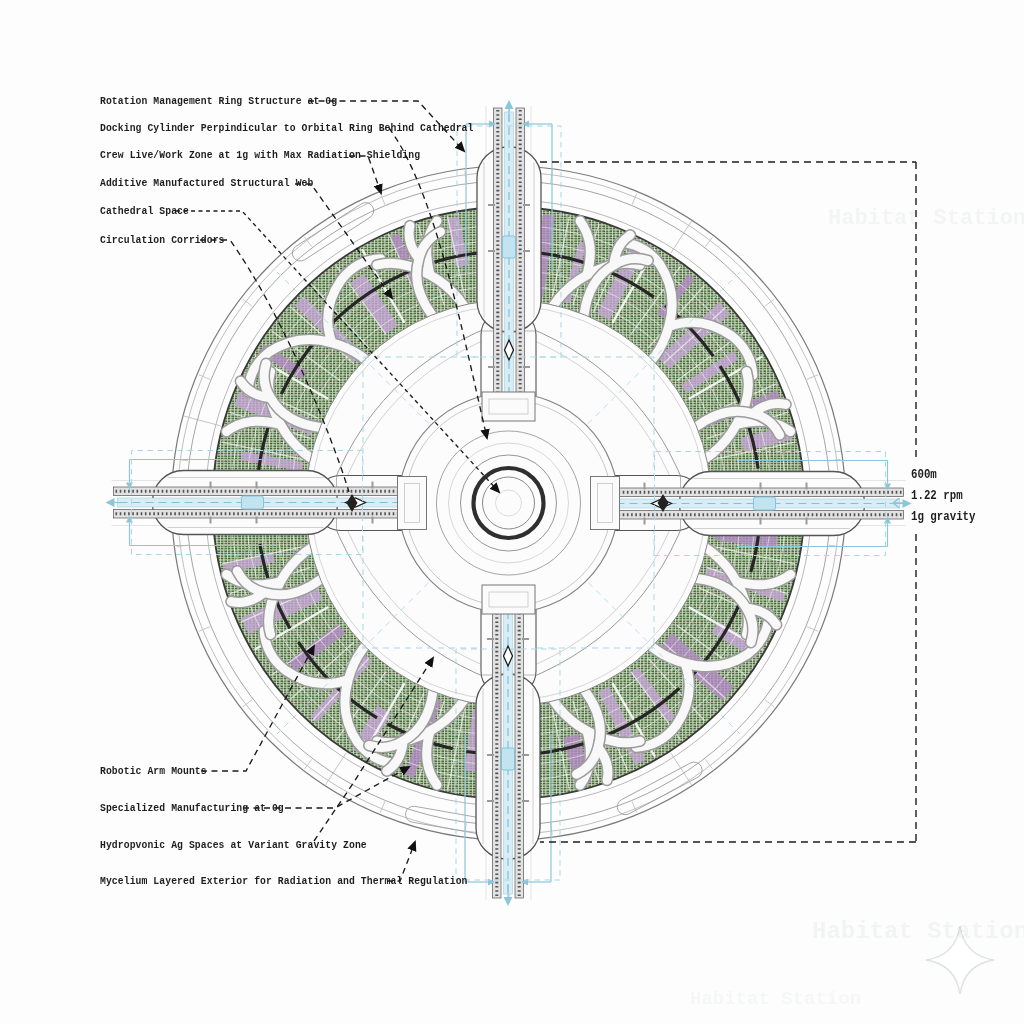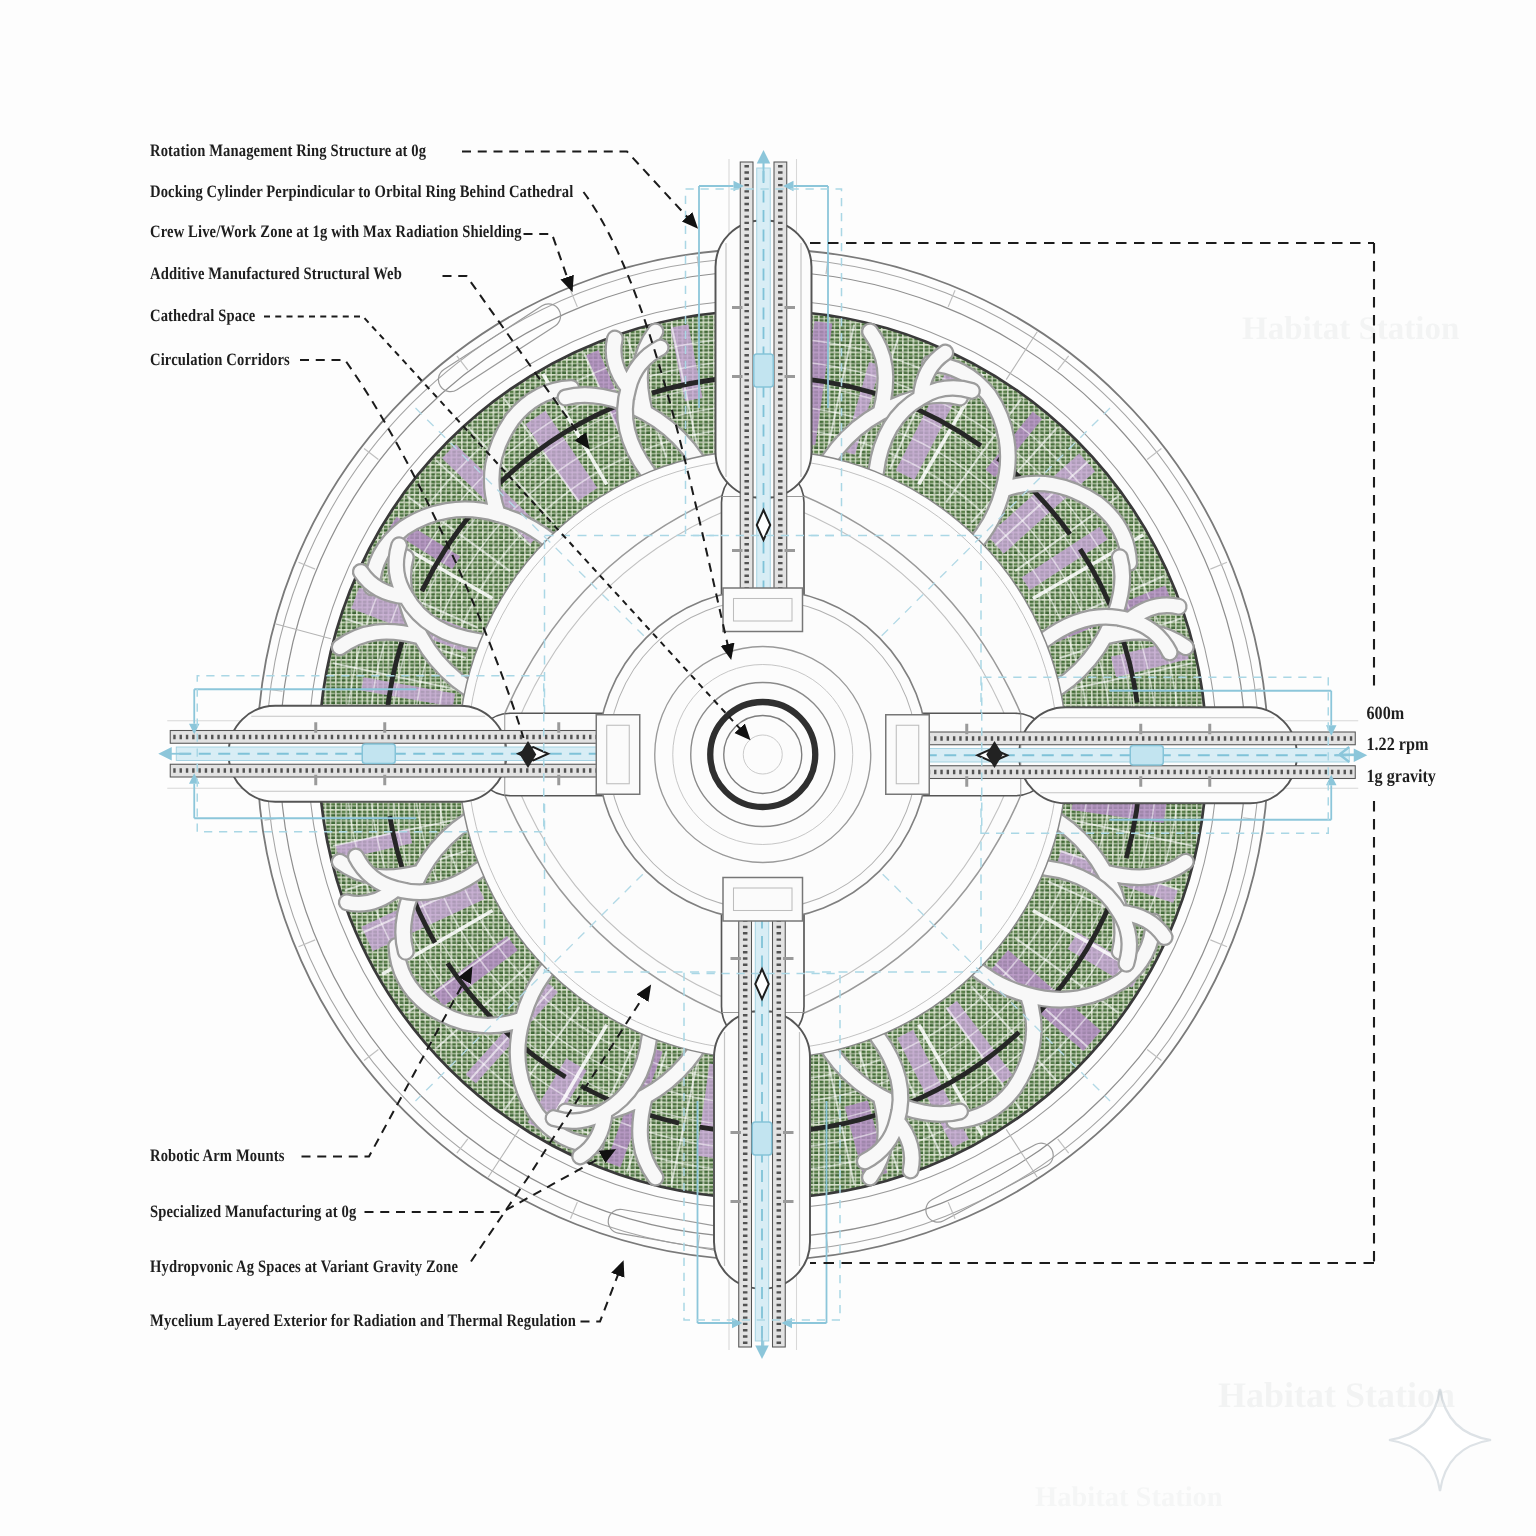--- a/index.html
+++ b/index.html
@@ -1,17 +1,17 @@
 <!DOCTYPE html>
 <html><head>
 <meta charset="utf-8">
 <style>
   html,body{margin:0;padding:0;background:#ffffff;}
   #stage{position:relative;width:1024px;height:1024px;background:#fdfdfd;overflow:hidden;
-         font-family:Liberation Serif, serif;}
+         font-family:Liberation Mono, monospace;}
   #drawing{position:absolute;left:0;top:0;}
   .callout{position:absolute;white-space:nowrap;font-weight:700;font-size:11.6px;
            color:#1e1e1e;letter-spacing:.1px;transform:scaleX(.84);transform-origin:0 50%;
            height:14px;line-height:14px;}
   .specline{font-weight:700;font-size:12.5px;color:#1e1e1e;line-height:21px;white-space:nowrap;}
   #specs{position:absolute;left:911px;top:465px;transform:scaleX(.86);transform-origin:0 0;}
   .wm{position:absolute;font-weight:700;white-space:nowrap;}
   #wm-top{left:828px;top:206px;font-size:22px;color:rgba(60,70,80,.05);}
   #wm-bot{left:812px;top:918px;font-size:24px;color:rgba(60,70,80,.055);}
   #wm-bot2{left:690px;top:988px;font-size:19px;color:rgba(60,70,80,.04);}

